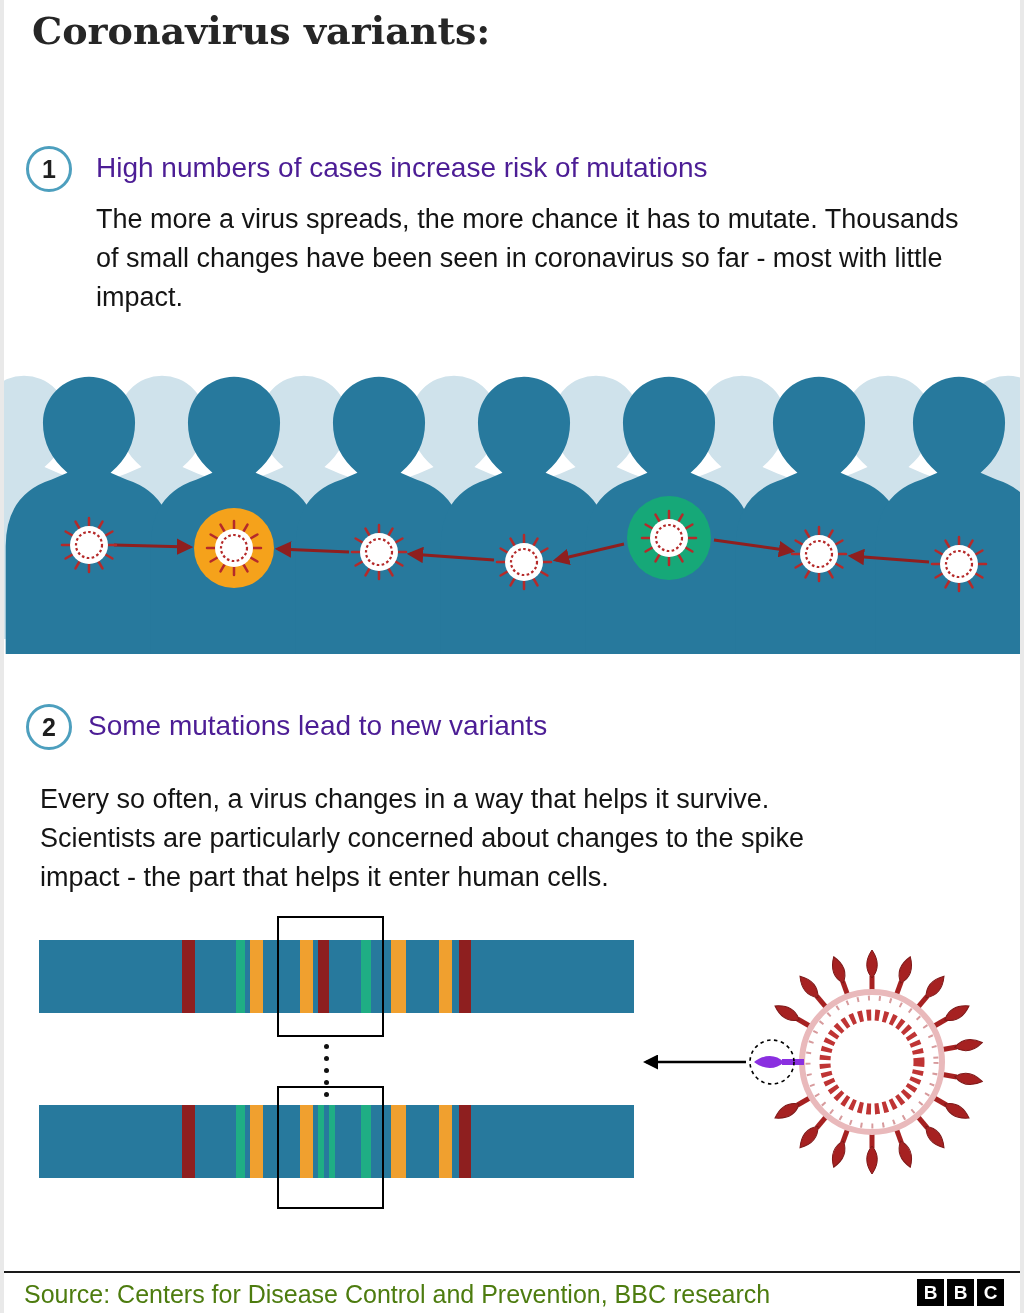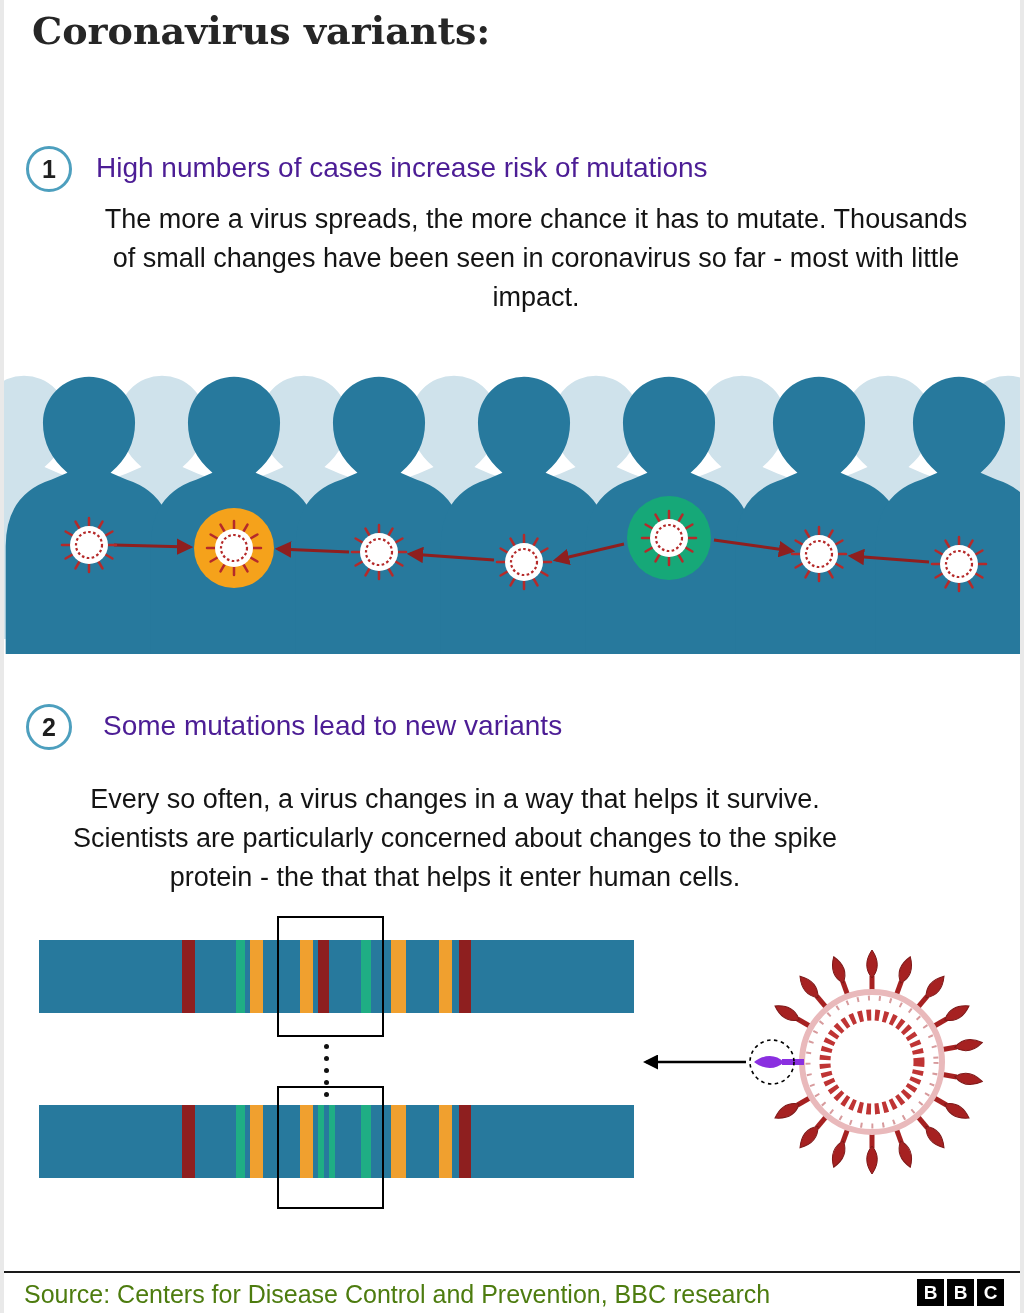--- a/index.html
+++ b/index.html
@@ -11,23 +11,23 @@
            font-size:38px; line-height:1.32; color:#262626; }
 
   .num-circle { position:absolute; width:46px; height:46px; border:3px solid #4d9fbe;
                 border-radius:50%; display:flex; align-items:center; justify-content:center;
                 font-size:25px; font-weight:700; color:#1f1f1f; background:#fff; }
   #num1 { left:22px; top:146px; }
   #num2 { left:22px; top:704px; }
 
   .sec-heading { position:absolute; font-size:28px; font-weight:400; color:#4c1d95; }
   #head1 { left:92px; top:152px; }
-  #head2 { left:99px; top:710px; }
-
-  .sec-body { position:absolute; font-size:27px; line-height:1.44; color:#141414;text-align:center; }
+  #head2 { left:84px; top:710px; }
+
+  .sec-body { position:absolute; font-size:27px; line-height:1.44; color:#141414; }
   #body1 { left:92px; top:200px; width:880px; }
   #body2 { left:36px; top:780px; width:830px; }
 
   #chain-band { position:absolute; left:0; top:352px; width:1024px; height:302px; }
 
   .bar { position:absolute; left:35px; width:595px; height:73px; background:#27799d; }
   #bar1 { top:940px; }
   #bar2 { top:1105px; }
   .stripe { position:absolute; top:0; height:73px; }
   .s-red { background:#8e1f1f; }
@@ -129,21 +129,21 @@
       <use href="#virusg" x="665" y="186"></use>
       <use href="#virusg" x="815" y="202"></use>
       <use href="#virusg" x="955" y="212"></use>
     </g>
   </svg>
 
   <div class="num-circle" id="num2">
     <span>2</span>
   </div>
   <div class="sec-heading" id="head2">Some mutations lead to new variants</div>
-  <div class="sec-body" id="body2">Every so often, a virus changes in a way that helps it survive. Scientists are particularly concerned about changes to the spike protein - the that that helps it enter human cells.</div>
+  <div class="sec-body" id="body2">Every so often, a virus changes in a way that helps it survive. Scientists are particularly concerned about changes to the spike impact - the part that helps it enter human cells.</div>
 
   <div class="bar" id="bar1">
     <div class="stripe s-red" style="left:143px;width:13px;"></div>
     <div class="stripe s-green" style="left:197px;width:9px;"></div>
     <div class="stripe s-orange" style="left:211px;width:13px;"></div>
     <div class="stripe s-orange" style="left:261px;width:13px;"></div>
     <div class="stripe s-red" style="left:279px;width:11px;"></div>
     <div class="stripe s-green" style="left:322px;width:10px;"></div>
     <div class="stripe s-orange" style="left:352px;width:15px;"></div>
     <div class="stripe s-orange" style="left:400px;width:13px;"></div>

